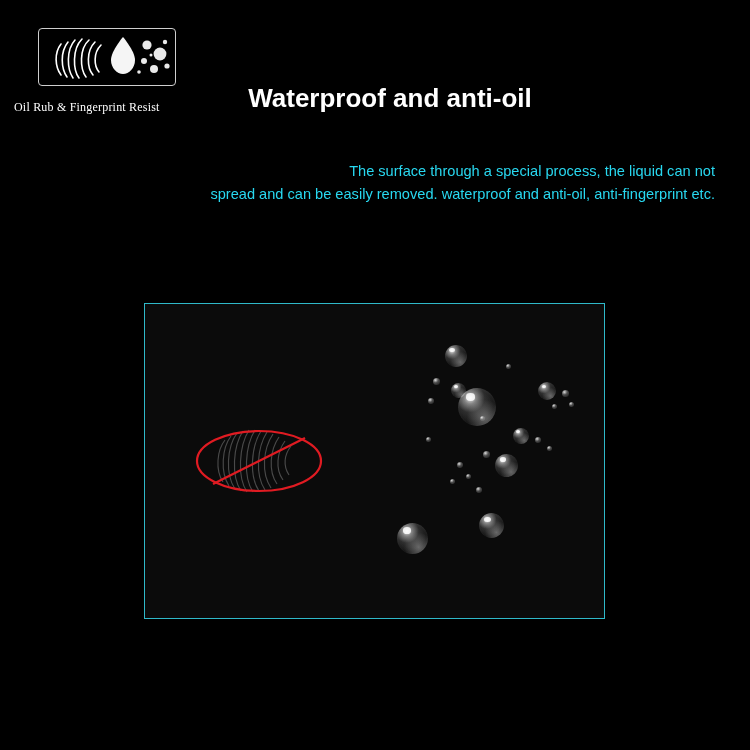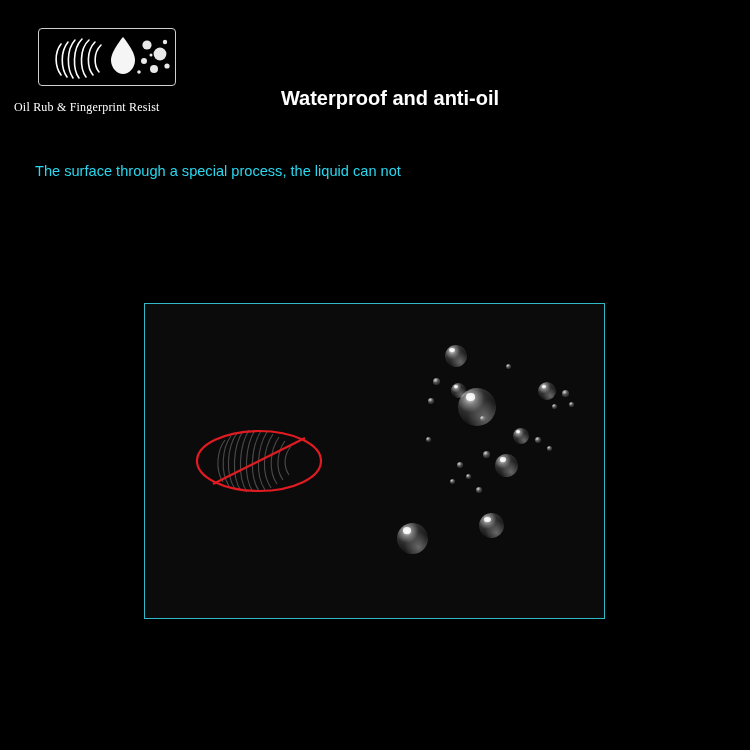--- a/index.html
+++ b/index.html
@@ -29,30 +29,30 @@
     font-family:"Liberation Serif", serif;
     letter-spacing:.2px;
     white-space:nowrap;
   }
 
   
   .title {
     position:absolute; left:0; top:84px; width:750px;
     text-align:center;
     color:#ffffff;
-    font-size:20px;
+    font-size:26px;
     font-weight:bold;
     line-height:29px;
     padding-left:30px;
   }
   .title .l2 { display:block; }
 
   .subtitle {
     position:absolute; left:0; top:160px; width:750px;
-    text-align:left;
+    text-align:right;
     color:#28d8f0;
     font-size:14.6px;
     line-height:22.5px;
     padding:0 35px;
   }
   .subtitle span { display:block; }
 
   
   .panel {
     position:absolute; left:144px; top:303px;
@@ -118,20 +118,21 @@
     </svg>
   </div>
   <div class="badge-caption">Oil Rub &amp; Fingerprint Resist</div>
 
   <div class="title">
     <span class="l1">Waterproof and anti-oil</span>
   </div>
 
   <div class="subtitle">
     <span>The surface through a special process, the liquid can not</span>
+    <span>spread and can be easily removed. waterproof and anti-oil, anti-fingerprint etc.</span>
   </div>
 
   <div class="panel">
     <div class="panel-inner">
 
       <div class="fp-wrap">
         <svg width="150" height="80" viewBox="0 0 150 80">
           <g fill="none" stroke="#4a4a4a" stroke-width="1.15">
             <path d="M32 20 C24 30 22 50 30 62"></path>
             <path d="M38 16 C29 28 27 52 36 66"></path>

